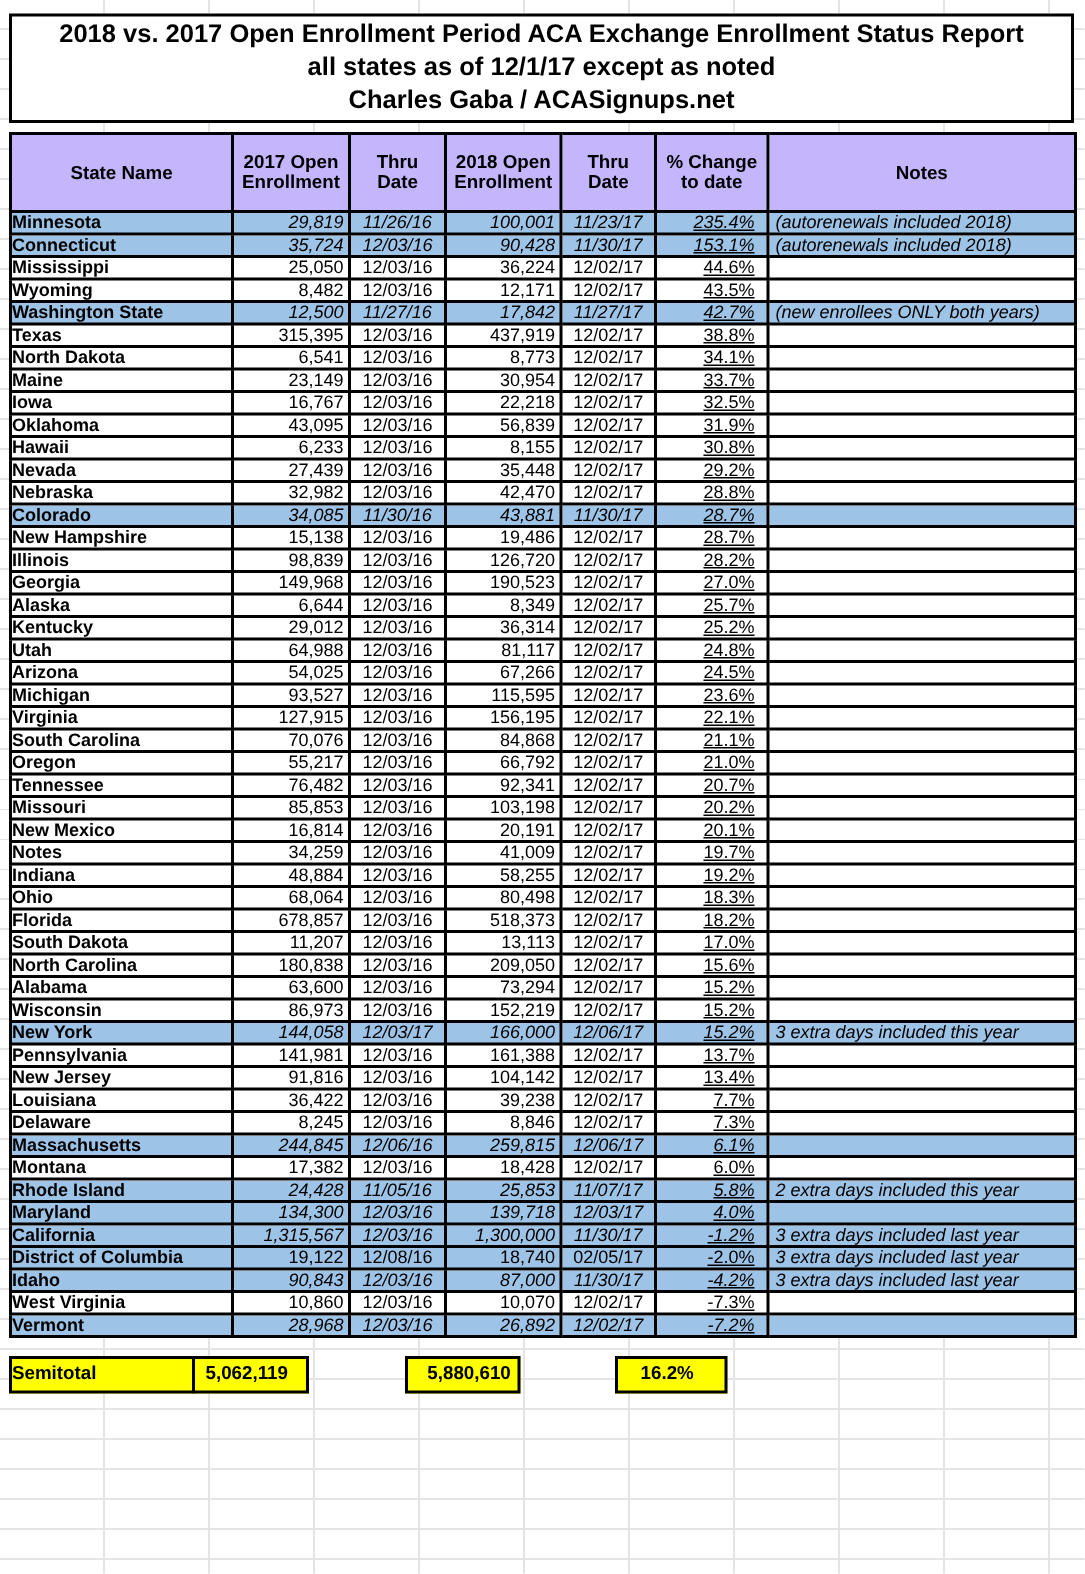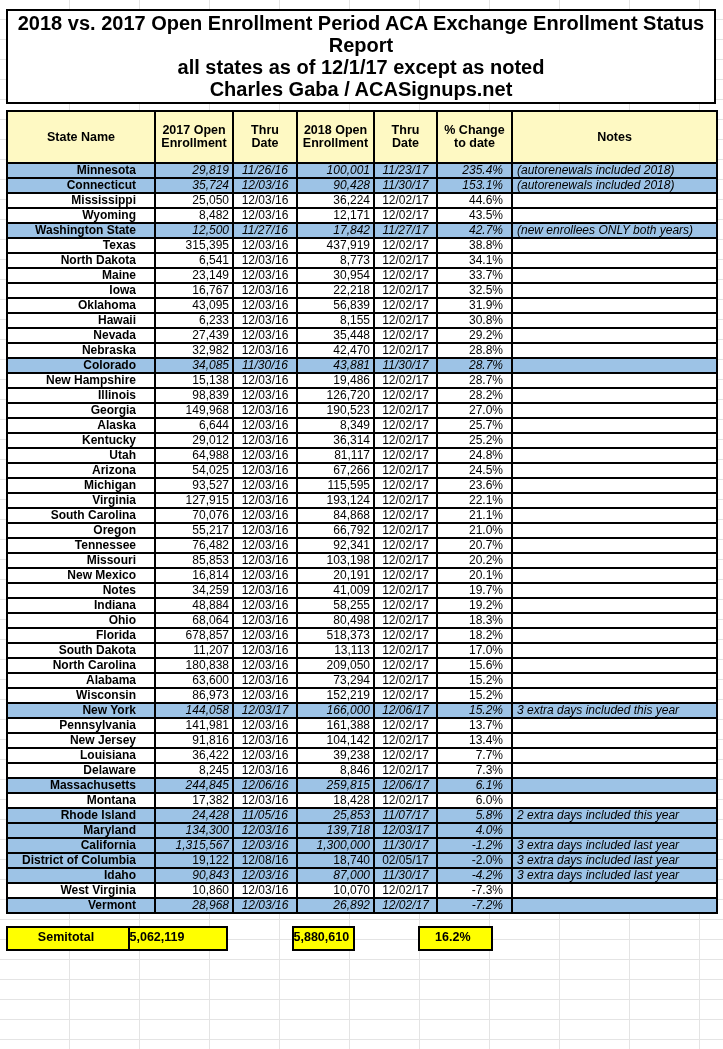--- a/index.html
+++ b/index.html
@@ -14,70 +14,70 @@
       repeating-linear-gradient(to right, transparent 0px, transparent 69px, var(--grid, #e4e4e4) 69px, var(--grid, #e4e4e4) 70px),
       repeating-linear-gradient(to bottom, transparent 0px, transparent 19px, var(--grid, #e4e4e4) 19px, var(--grid, #e4e4e4) 20px);
   }
   .wrap { position: absolute; left: 6px; top: 9px; width: 710px; }
 
   .titlebox {
     border: 2.5px solid #000;
     background: #fff;
     text-align: center;
     font-weight: bold;
-    font-size: 20px;
+    font-size: 17px;
     line-height: 22px;
     padding: 1px 0 2px 0;
   }
 
   table.main {
     border-collapse: collapse;
     table-layout: fixed;
     width: 710px;
     margin-top: 6px;
     background: #fff;
   }
   th, td { border: 2px solid #000; overflow: hidden; }
   thead th {
     height: 52px;
     font-size: 12.5px;
     font-weight: bold;
     text-align: center;
     vertical-align: middle;
     line-height: 13px;
     padding: 0 3px;
-    background: #fef9c3;
+    background: #c4b5fd;
   }
   td {
     height: 13px;
     font-size: 12px;
     line-height: 13px;
     padding: 0;
     white-space: nowrap;
     background: #fff;
   }
-  td.state  { font-weight: bold; text-align: right; padding-right: 18px; }
+  td.state  { font-weight: bold; text-align: left; padding-right: 3px; }
   td.num    { text-align: right; padding-right: 3px; }
   td.date   { text-align: center; }
-  td.pct    { text-align: right; padding-right: 8px; }
+  td.pct    { text-align: right; padding-right: 8px; text-decoration: underline; }
   td.notes  { text-align: left; padding-left: 4px; font-style: italic; }
   tr.hl td  { background: var(--hl, #9DC3E6); }
   tr.it td.num, tr.it td.date, tr.it td.pct { font-style: italic; }
 
   .sem { display: flex; margin-top: 12px; height: 25px; font-weight: bold; font-size: 12.5px; }
   .sem .cell {
     border: 2.5px solid #000;
     background: var(--sem, #FFFF00);
     line-height: 19px;
     height: 25px;
   }
-  .sem .label  { width: 124px; text-align: center; padding-right: 4px; }
-  .sem .v2017  { width: 100px;  margin-left: -2.5px; text-align: left; padding-right: 4px; }
+  .sem .label  { width: 124px; text-align: left; padding-right: 4px; }
+  .sem .v2017  { width: 78px;  margin-left: -2.5px; text-align: center; padding-right: 4px; }
   .sem .sp1    { width: 64px; }
-  .sem .v2018  { width: 63px;  text-align: right; padding-right: 4px; }
+  .sem .v2018  { width: 77px;  text-align: right; padding-right: 4px; }
   .sem .sp2    { width: 63px; }
   .sem .pct    { width: 75px;  text-align: right; padding-right: 20px; }
 </style>
 </head>
 <body>
 
 <div class="wrap">
 
   <div class="titlebox">
     <div>2018 vs. 2017 Open Enrollment Period ACA Exchange Enrollment Status Report</div>
@@ -302,21 +302,21 @@
       <td class="date">12/03/16</td>
       <td class="num">115,595</td>
       <td class="date">12/02/17</td>
       <td class="pct">23.6%</td>
       <td class="notes"></td>
     </tr>
         <tr>
       <td class="state">Virginia</td>
       <td class="num">127,915</td>
       <td class="date">12/03/16</td>
-      <td class="num">193,124</td>
+      <td class="num">156,195</td>
       <td class="date">12/02/17</td>
       <td class="pct">22.1%</td>
       <td class="notes"></td>
     </tr>
         <tr>
       <td class="state">South Carolina</td>
       <td class="num">70,076</td>
       <td class="date">12/03/16</td>
       <td class="num">84,868</td>
       <td class="date">12/02/17</td>

